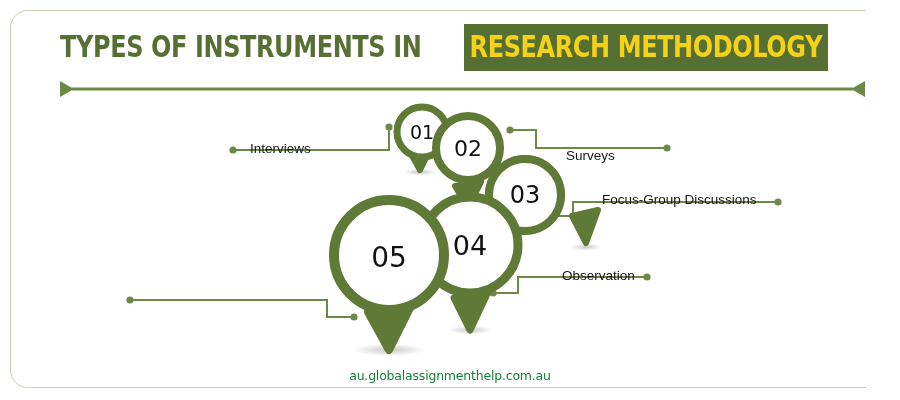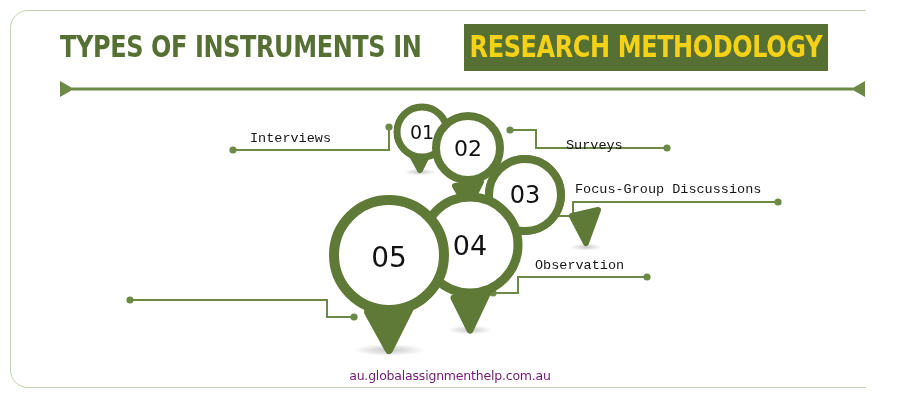--- a/index.html
+++ b/index.html
@@ -72,35 +72,36 @@
   
   .diagram {
     position: absolute;
     left: 0;
     top: 0;
     width: 900px;
     height: 400px;
   }
   .lbl {
     position: absolute;
-    font-family: Liberation Mono, monospace;
+    font-family: Liberation Sans, sans-serif;
     font-size: 13.5px;
     color: #161616;
     white-space: nowrap;
+    margin-top: 10px;
   }
   
   .footer {
     position: absolute;
     left: 0;
     top: 368px;
     width: 900px;
     text-align: center;
     font-family: "DejaVu Sans", sans-serif;
     font-size: 12.5px;
-    color: #701a75;
+    color: #15803d;
     letter-spacing: -0.2px;
   }
 </style>
 </head>
 <body>
 
 <div id="canvas">
 
   <div class="frame"></div>
 
@@ -192,20 +193,20 @@
       <path d="M368,312 L389,350 L410,308 Z" fill="#5f7a36" stroke="#5f7a36" stroke-width="8" stroke-linejoin="round"></path>
       <circle cx="389" cy="255" r="55" fill="#ffffff" stroke="#5f7a36" stroke-width="10"></circle>
       <text x="389" y="257" text-anchor="middle" dominant-baseline="central" font-family="DejaVu Sans, sans-serif" font-size="28" fill="#111111">05</text>
     </g>
   </svg>
 
   <div class="lbl" style="left:250px; top:131px;">Interviews</div>
 
   <div class="lbl" style="left:566px; top:138px;">Surveys</div>
 
-  <div class="lbl" style="left:575px; top:182px;text-align:right;">Focus-Group Discussions</div>
-
-  <div class="lbl" style="left:535px; top:258px;">Observation</div>
+  <div class="lbl" style="left:602px; top:182px;text-align:right;">Focus-Group Discussions</div>
+
+  <div class="lbl" style="left:562px; top:258px;">Observation</div>
 
 
   <div class="footer">au.globalassignmenthelp.com.au</div>
 
 </div>
 
 </body></html>

